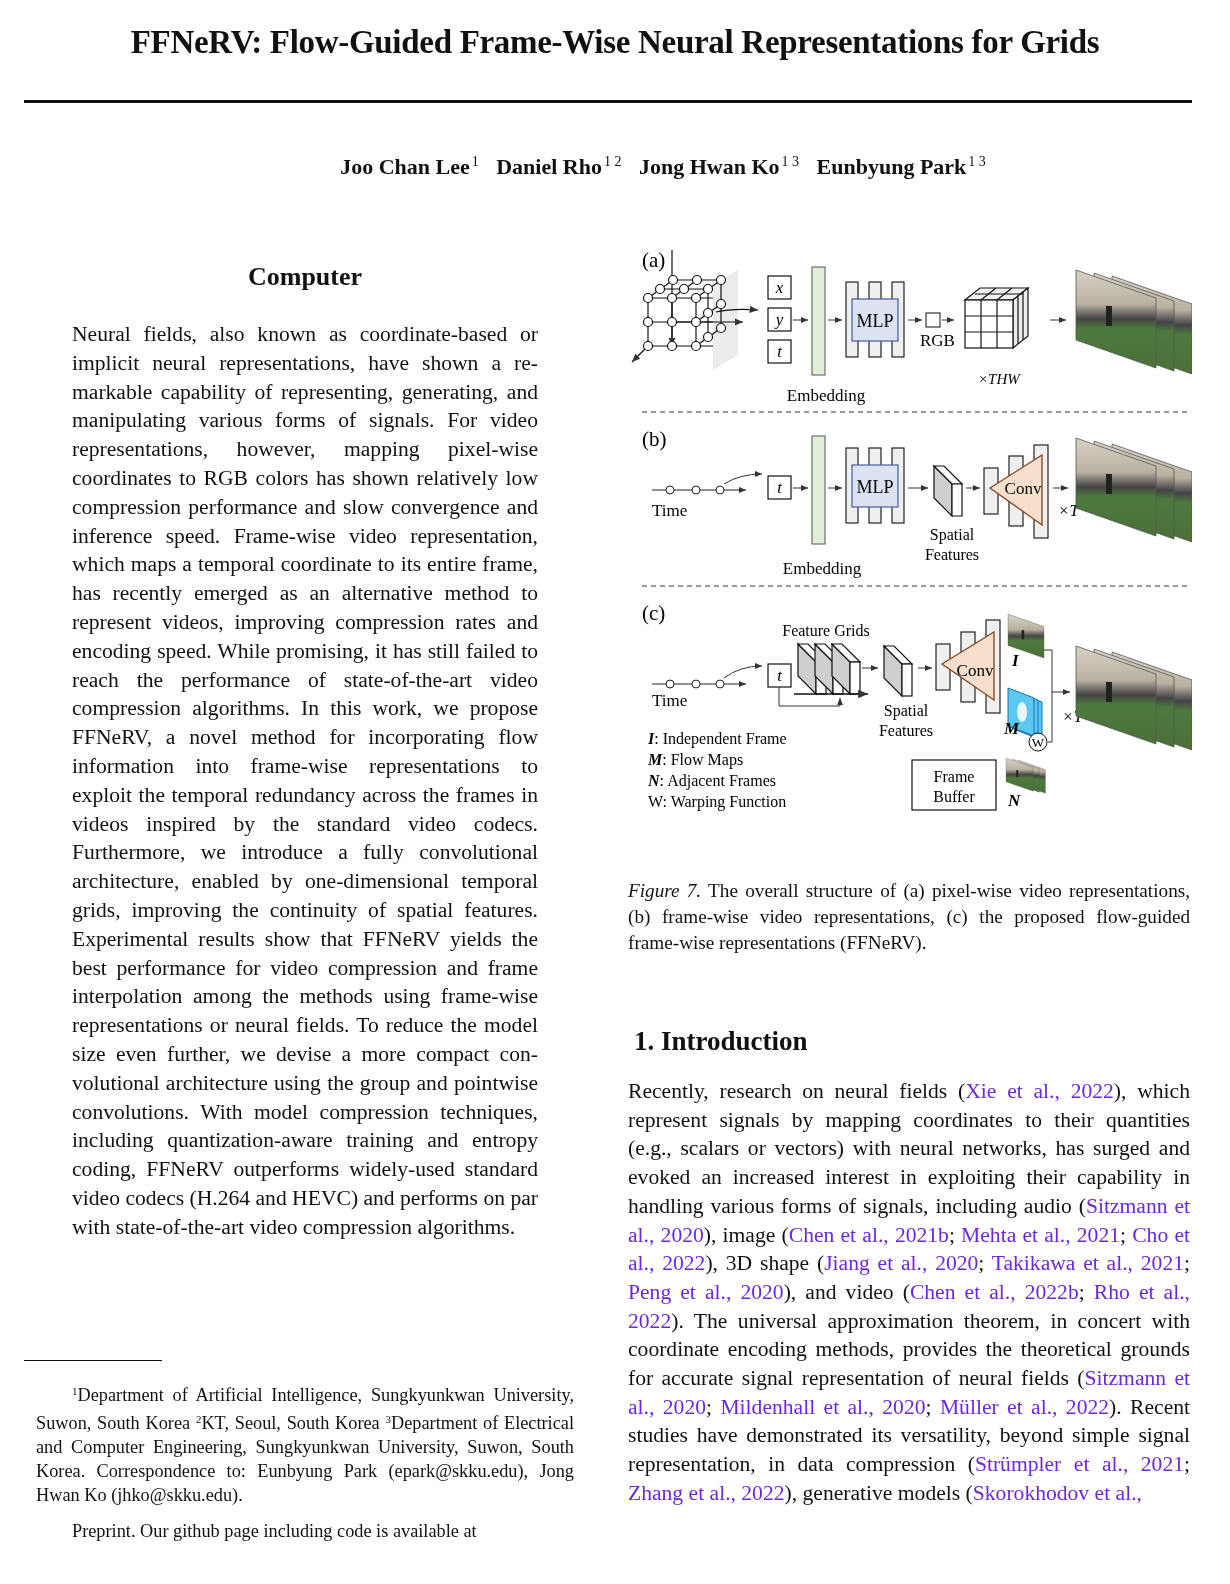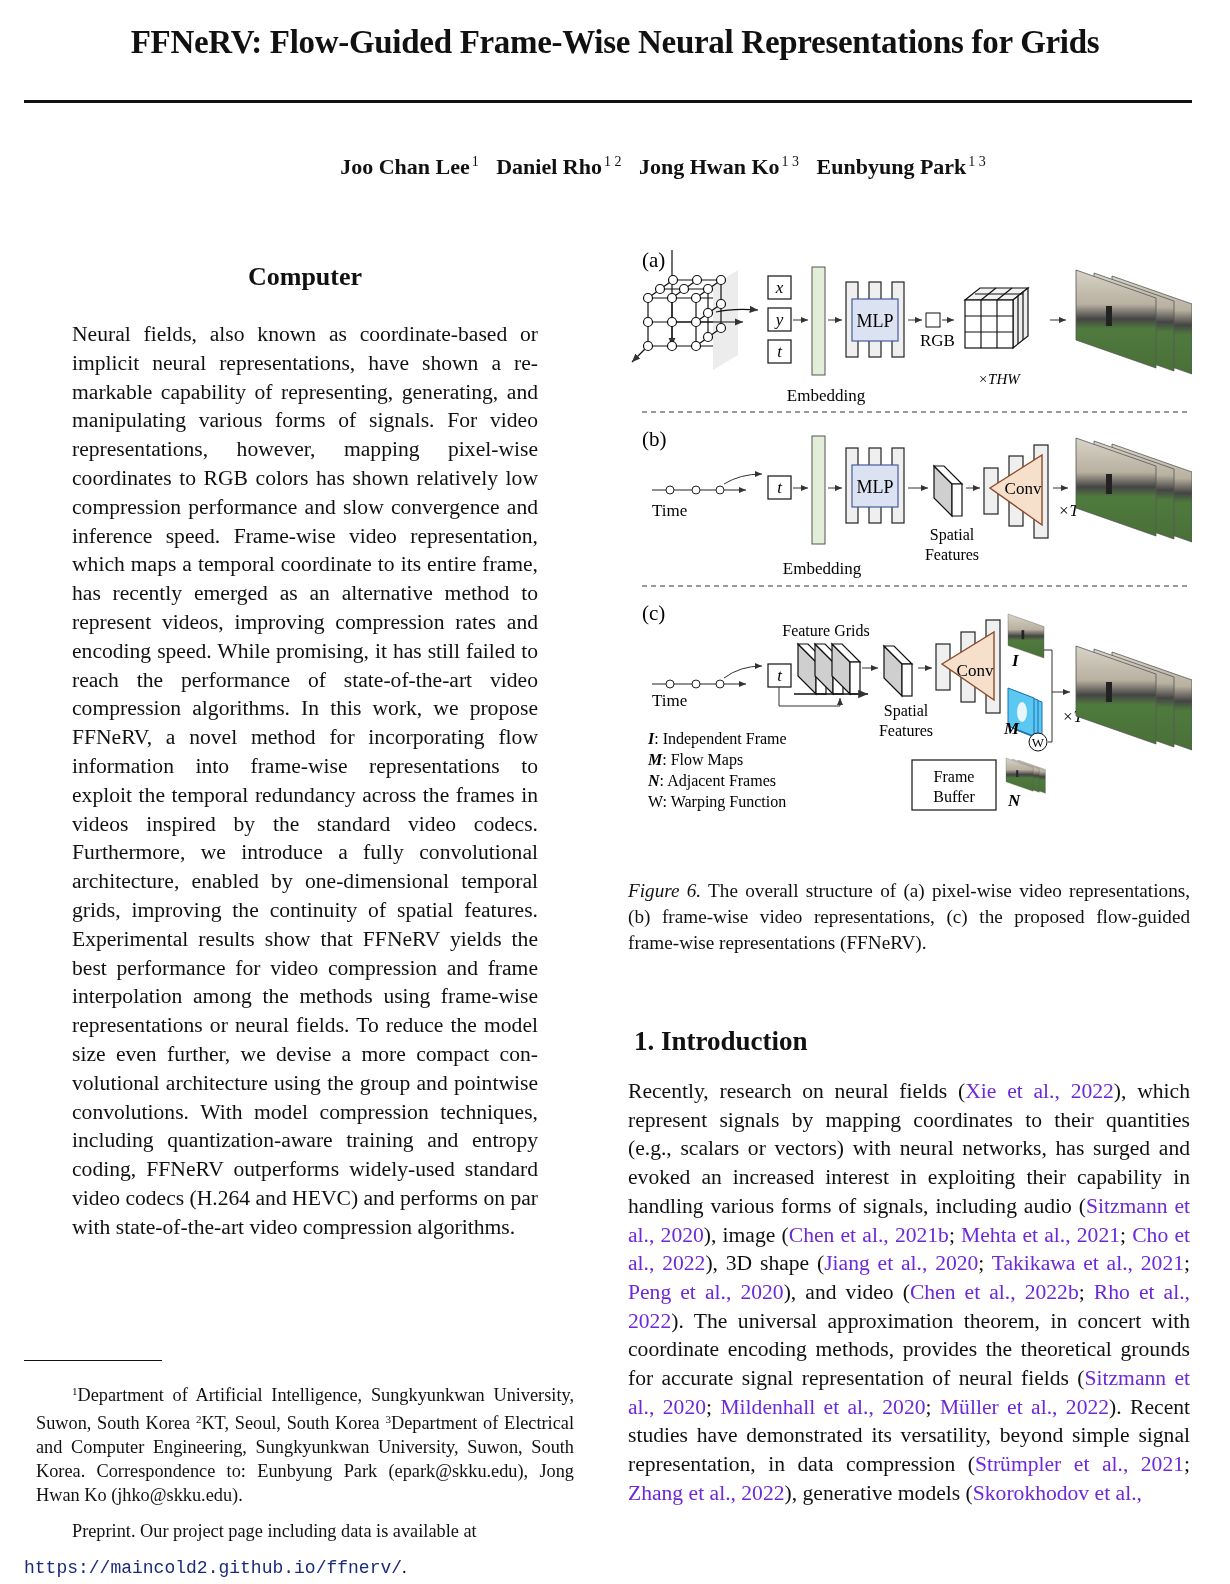--- a/index.html
+++ b/index.html
@@ -47,22 +47,21 @@
   <span class="au"><span>Jong Hwan Ko</span><sup>1 3</sup></span>
   <span class="au"><span>Eunbyung Park</span><sup>1 3</sup></span>
 </div>
 
 <div class="abs-head">Computer</div>
 <div class="abs-body">Neural fields, also known as coordinate-based or implicit neural representations, have shown a re­markable capability of representing, generating, and manipulating various forms of signals.  For video representations, however, mapping pixel-wise coordinates to RGB colors has shown rel­atively low compression performance and slow convergence and inference speed.  Frame-wise video representation, which maps a temporal coor­dinate to its entire frame, has recently emerged as an alternative method to represent videos, improv­ing compression rates and encoding speed. While promising, it has still failed to reach the perfor­mance of state-of-the-art video compression algo­rithms. In this work, we propose FFNeRV, a novel method for incorporating flow information into frame-wise representations to exploit the temporal redundancy across the frames in videos inspired by the standard video codecs. Furthermore, we in­troduce a fully convolutional architecture, enabled by one-dimensional temporal grids, improving the continuity of spatial features.  Experimental results show that FFNeRV yields the best perfor­mance for video compression and frame interpo­lation among the methods using frame-wise rep­resentations or neural fields. To reduce the model size even further, we devise a more compact con­volutional architecture using the group and point­wise convolutions. With model compression tech­niques, including quantization-aware training and entropy coding, FFNeRV outperforms widely-used standard video codecs (H.264 and HEVC) and performs on par with state-of-the-art video compression algorithms.</div>
 
 <div class="fn-rule"></div>
 <div class="footnote">
   <p><sup>1</sup><span>Department of Artificial Intelligence, Sungkyunkwan University, Suwon, South Korea </span><sup>2</sup><span>KT, Seoul, South Korea </span><sup>3</sup><span>Department of Electrical and Computer Engineering, Sungkyunkwan University, Suwon, South Korea.  Correspondence to: Eunbyung Park (epark@skku.edu), Jong Hwan Ko (jhko@skku.edu).</span></p>
-  <p><span>Preprint.  Our project page including data is available at </span><span style="text-indent:0"></span></p>
-  <div style="text-indent:0"><a class="url">https://maincold2.github.io/ffnerv/</a><span>.</span></div>
+  <p><span>Preprint.  Our github page including code is available at </span><span style="text-indent:0"></span></p>
 </div>
 
 <div class="figure">
 <svg width="564" height="580" viewBox="0 0 564 580" xmlns="http://www.w3.org/2000/svg" font-family="Liberation Serif, DejaVu Serif, serif" font-size="17">
   <defs>
     <marker id="ar" markerWidth="8" markerHeight="8" refX="7" refY="4" orient="auto">
       <path d="M0,1 L7,4 L0,7 z" fill="#333"></path>
     </marker>
     <linearGradient id="sky" x1="0" y1="0" x2="0" y2="1">
       <stop offset="0" stop-color="#d8d4c8"></stop>
@@ -295,16 +294,16 @@
     <g font-size="16">
       <text x="20" y="504"><tspan font-weight="bold" font-style="italic">I</tspan><tspan>: Independent Frame</tspan></text>
       <text x="20" y="525"><tspan font-weight="bold" font-style="italic">M</tspan><tspan>: Flow Maps</tspan></text>
       <text x="20" y="546"><tspan font-weight="bold" font-style="italic">N</tspan><tspan>: Adjacent Frames</tspan></text>
       <text x="20" y="567"><tspan>W</tspan><tspan>: Warping Function</tspan></text>
     </g>
   </g>
 </svg>
 </div>
 
-<div class="caption"><span class="lbl">Figure 6.</span><span> The overall structure of (a) pixel-wise video represen­tations, (b) frame-wise video representations, (c) the proposed flow-guided frame-wise representations (FFNeRV).</span></div>
+<div class="caption"><span class="lbl">Figure 7.</span><span> The overall structure of (a) pixel-wise video represen­tations, (b) frame-wise video representations, (c) the proposed flow-guided frame-wise representations (FFNeRV).</span></div>
 
 <div class="intro-head">1. Introduction</div>
 <div class="intro-body" id="intro-body"><span>Recently, research on neural fields (</span><span class="cite">Xie et al., 2022</span><span>), which represent signals by mapping coordinates to their quantities (e.g., scalars or vectors) with neural networks, has surged and evoked an increased interest in exploiting their capa­bility in handling various forms of signals, including au­dio (</span><span class="cite">Sitzmann et al., 2020</span><span>), image (</span><span class="cite">Chen et al., 2021b</span><span>; </span><span class="cite">Mehta et al., 2021</span><span>; </span><span class="cite">Cho et al., 2022</span><span>), 3D shape (</span><span class="cite">Jiang et al., 2020</span><span>; </span><span class="cite">Takikawa et al., 2021</span><span>; </span><span class="cite">Peng et al., 2020</span><span>), and video (</span><span class="cite">Chen et al., 2022b</span><span>; </span><span class="cite">Rho et al., 2022</span><span>).  The universal approximation theorem, in concert with coordinate encod­ing methods, provides the theoretical grounds for accurate signal representation of neural fields (</span><span class="cite">Sitzmann et al., 2020</span><span>; </span><span class="cite">Mildenhall et al., 2020</span><span>; </span><span class="cite">Müller et al., 2022</span><span>).  Recent stud­ies have demonstrated its versatility, beyond simple signal representation, in data compression (</span><span class="cite">Strümpler et al., 2021</span><span>; </span><span class="cite">Zhang et al., 2022</span><span>), generative models (</span><span class="cite">Skorokhodov et al.,</span></div>
 
 </body></html>

